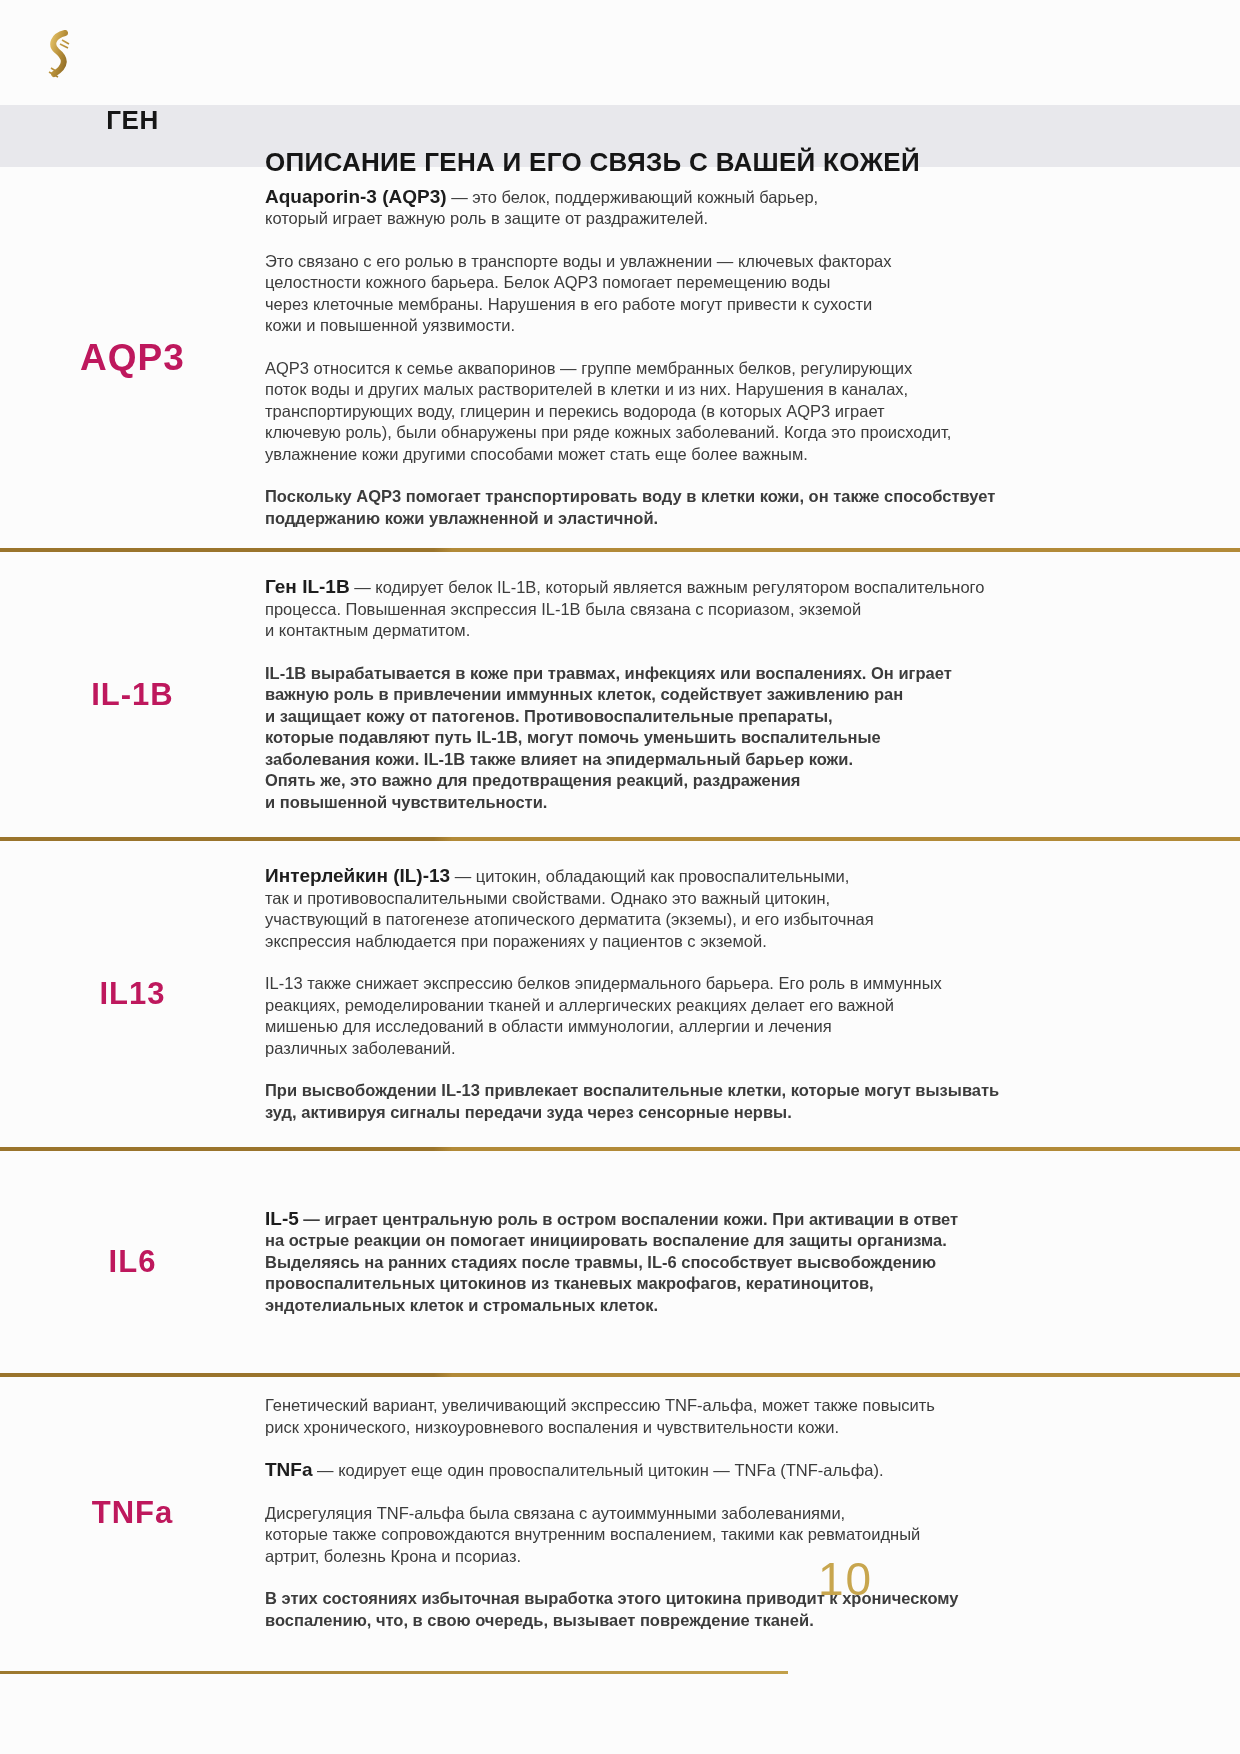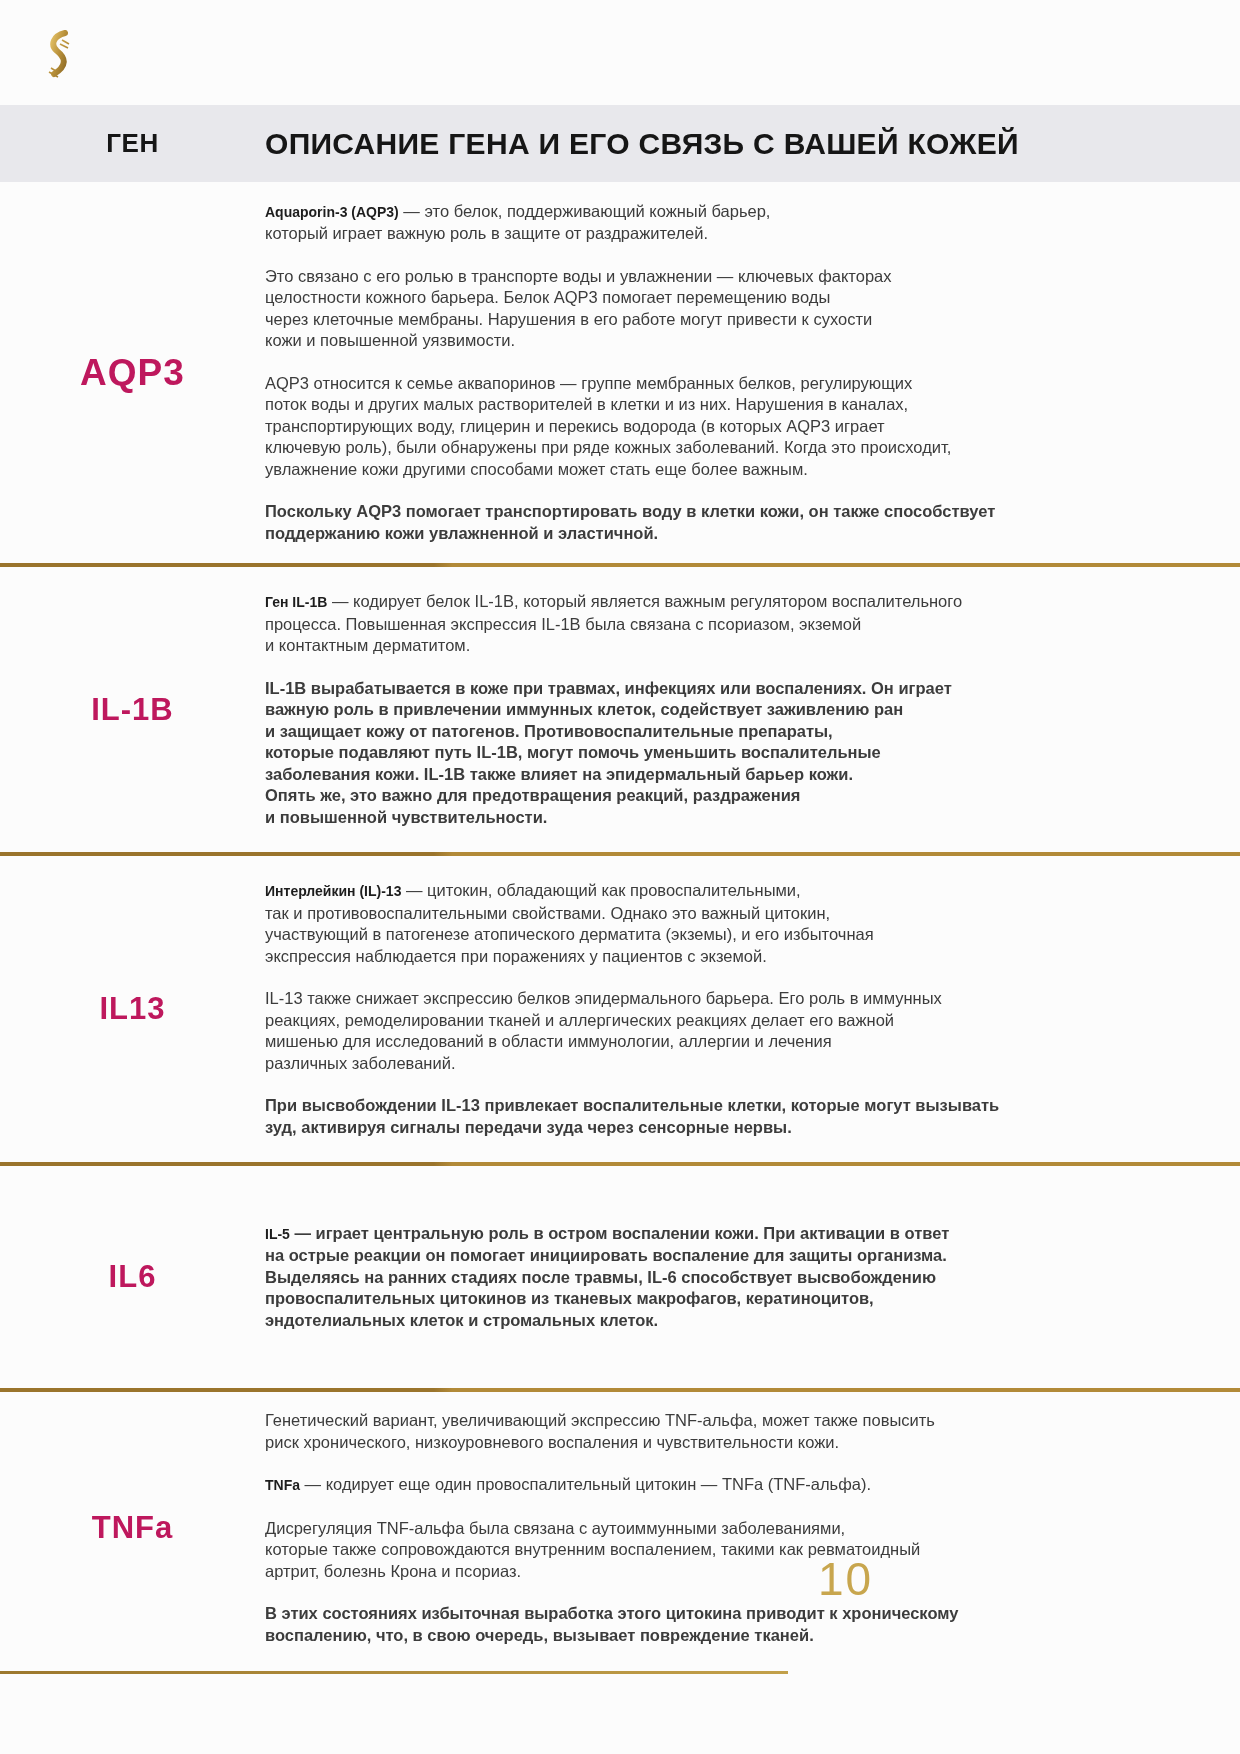--- a/index.html
+++ b/index.html
@@ -9,32 +9,32 @@
     width:1240px;height:1754px;
     background:var(--page-bg,#fcfcfc);
     overflow:hidden;
     margin:0 auto;
   }
   
   .top-strip{height:105px;position:relative;}
   .logo{position:absolute;left:42px;top:30px;}
   
   .header-band{
-    height:77px;
+    height:62px;
     background:var(--header-bg,#e8e8ec);
-    display:flex;align-items:center;
+    display:flex;align-items:flex-start;
   }
   .header-gene-cell{
     width:265px;flex:0 0 265px;
     text-align:center;
     font-weight:bold;font-size:26px;letter-spacing:.5px;color:#161616;
   }
   .header-desc-cell{
     flex:1;
-    font-weight:bold;font-size:30px;letter-spacing:.3px;color:#161616;
+    font-weight:bold;font-size:26px;letter-spacing:.3px;color:#161616;margin-top:42px;
   }
   
   .gene-row{
     display:flex;
     box-sizing:border-box;
     border-bottom:4px solid transparent;
     border-image:linear-gradient(to right,
       var(--gold-dark,#9a742c) 0%, var(--gold-dark,#9a742c) 35%,
       var(--gold,#b28a38) 36.5%, var(--gold,#b28a38) 100%) 1;
   }
@@ -59,21 +59,21 @@
     padding-right:60px;
     box-sizing:border-box;
   }
   .para{
     margin:0 0 21px 0;
     white-space:pre-line;
     font-size:16.5px;line-height:21.5px;
     color:var(--text,#3c3c3c);
   }
   .para:last-child{margin-bottom:0;font-weight:bold;}
-  .lead{font-weight:bold;font-size:14px;color:#1d1d1d;text-align:right;}
+  .lead{font-weight:bold;font-size:19px;color:#1d1d1d;text-align:right;}
   
   .footer-line{
     position:absolute;left:0;top:1671px;
     width:788px;height:3px;
     background:linear-gradient(to right,#9c782e,#c2a04a);
   }
   .page-number{
     position:absolute;left:818px;top:1552px;
     font-size:46px;color:var(--gold-light,#c8a64e);
     letter-spacing:2px;font-weight:normal;

